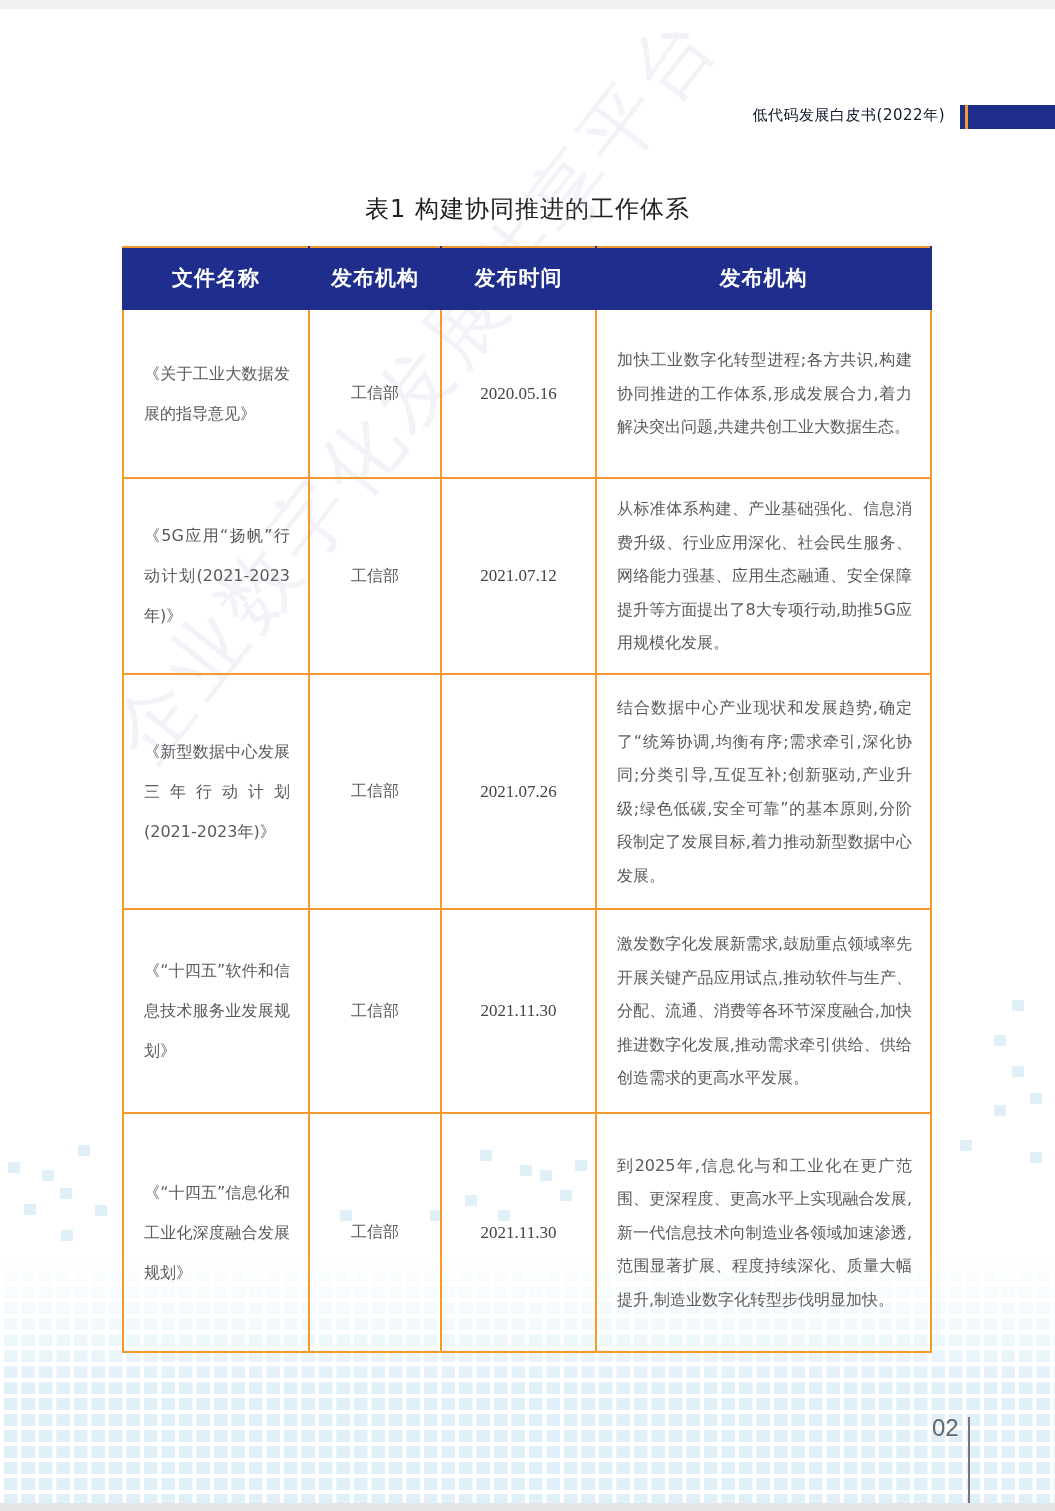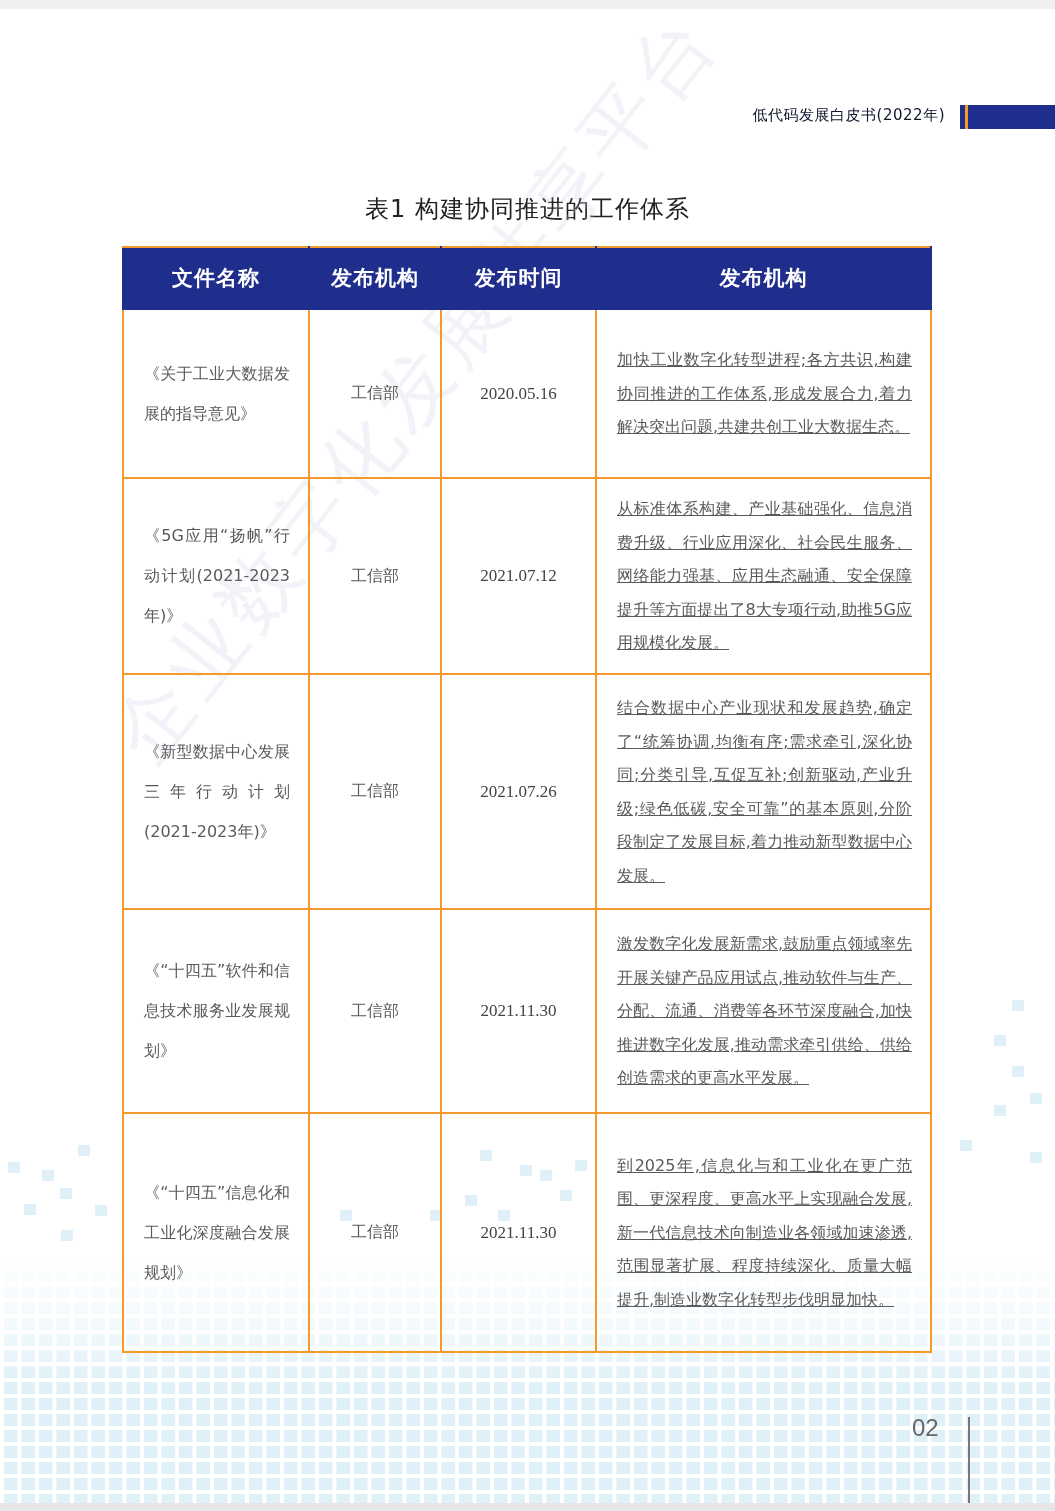--- a/index.html
+++ b/index.html
@@ -57,24 +57,24 @@
       height: 60px; border: 2px solid #1f2d8c; border-top: 2px solid #f39a2b;
       padding: 0; text-align: center; letter-spacing: 1px;
     }
     .policy-table td {
       border: 2.5px solid #f39a2b; color: #5a5a5a; font-size: 16px;
       vertical-align: middle; padding: 0; background: transparent;
     }
     .c-name { padding: 0 18px 0 20px !important; line-height: 40px; text-align: justify; }
     .c-org, .c-date { text-align: center; }
     .c-date { font-family: Liberation Serif, serif; font-size: 17px !important; color: #444 !important; }
-    .c-content { padding: 0 18px 0 20px !important; line-height: 33.5px; text-align: justify; text-decoration: underline; }
+    .c-content { padding: 0 18px 0 20px !important; line-height: 33.5px; text-align: justify; }
 
     .page-number {
-      position: absolute; left: 912px; top: 1414px; font-size: 24px; color: #666666;
+      position: absolute; left: 932px; top: 1414px; font-size: 24px; color: #666666;
       font-family: "Liberation Sans", sans-serif;
     }
     .page-rule { position: absolute; left: 968px; top: 1417px; width: 1.5px; height: 86px; background: #777777; }
   </style>
 </head>
 <body>
 
 <div class="top-strip"></div>
 
 <div class="running-header">低代码发展白皮书(2022年)</div>

